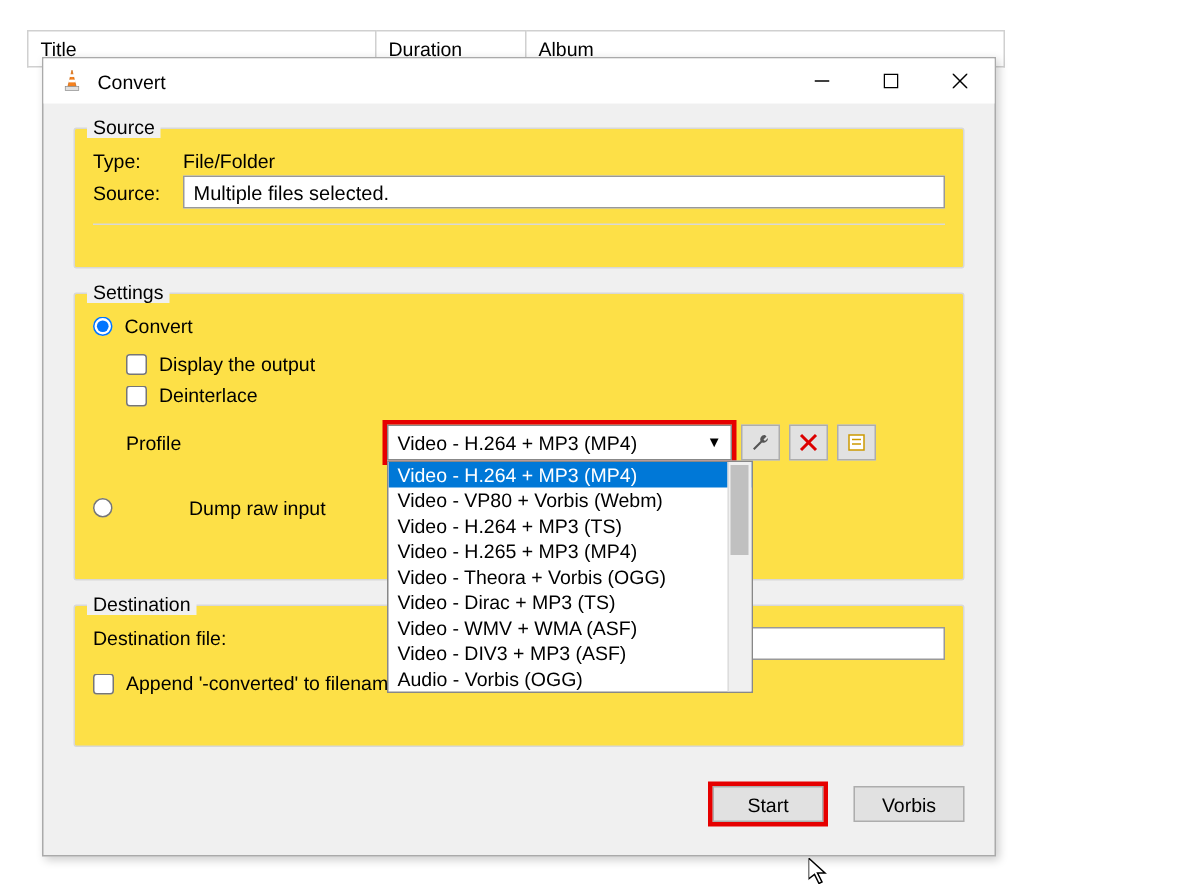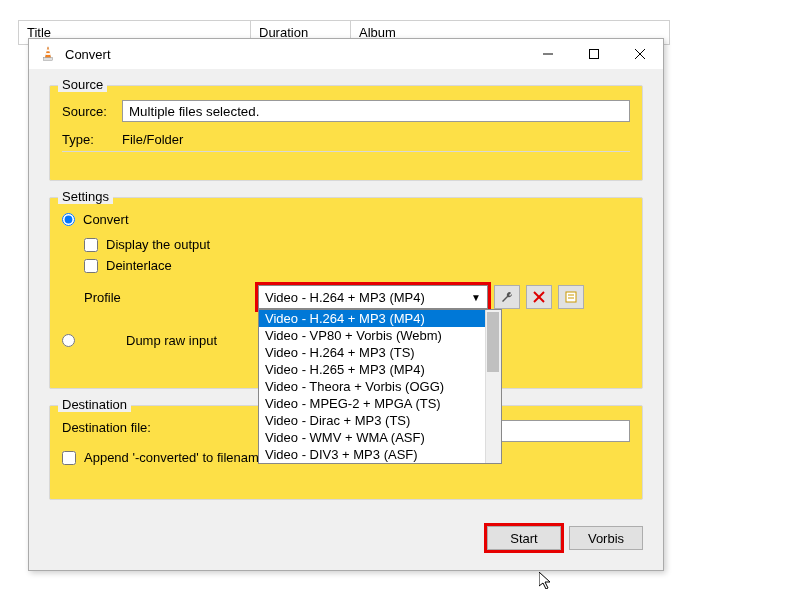--- a/index.html
+++ b/index.html
@@ -30,21 +30,21 @@
 .combo-arrow { margin-left: auto; font-size: 10px; }
 .iconbtn { width: 26px; height: 24px; border: 1px solid #adadad; background: #e1e1e1; margin-left: 6px; display: flex; align-items: center; justify-content: center; }
 .dropdown { position: absolute; top: 24px; left: 0; width: 244px; border: 1px solid #888; background: #fff; z-index: 10; max-height: 155px; overflow: hidden; }
 .dd-item { padding: 1px 6px; font-size: 13px; white-space: nowrap; }
 .dd-item.sel { background: #0078d7; color: #fff; }
 .dd-scroll { position: absolute; right: 0; top: 0; bottom: 0; width: 16px; background: #f0f0f0; border-left: 1px solid #ddd; }
 .dd-thumb { position: absolute; right: 2px; top: 2px; width: 12px; height: 60px; background: #c0c0c0; }
 .dest-file-row { display: flex; margin-bottom: 8px; }
 .dest-file-row .lbl2 { width: 180px; }
 .dest-input { border: 1px solid #999; background: #fff; height: 22px; padding: 3px 6px; width: 358px; margin-left: auto; }
-.footer { display: flex; justify-content: flex-end; gap: 8px; padding: 0 20px 14px 0; }
+.footer { display: flex; justify-content: flex-end; gap: 20px; padding: 0 20px 14px 0; }
 .btn { min-width: 74px; height: 24px; border: 1px solid #adadad; background: #e1e1e1; display: flex; align-items: center; justify-content: center; padding: 0 12px; }
 .btn.start { outline: 3px solid #e60000; }
 .cursor { position: absolute; left: 510px; top: 533px; width: 16px; height: 20px; pointer-events: none; }
 .hr-thin { border: none; border-top: 1px solid #d8d8d8; margin-top: 4px; }
 </style>
 </head>
 <body>
 
 <table class="bg-table">
   <tbody>
@@ -79,27 +79,27 @@
         <svg width="10" height="10">
           <line x1="0" y1="0" x2="10" y2="10" stroke="#000"></line>
           <line x1="10" y1="0" x2="0" y2="10" stroke="#000"></line>
         </svg>
       </div>
   </div>
 
   <div class="body">
     <div class="group">
       <span class="group-title">Source</span>
+      <div class="row" style="margin-bottom:2px;">
+        <span class="lbl">Type:</span>
+        <span>File/Folder</span>
+      </div>
       <div class="row">
         <span class="lbl">Source:</span>
         <input class="textfield" readonly="" value="Multiple files selected." style="">
-      </div>
-      <div class="row" style="margin-bottom:2px;">
-        <span class="lbl">Type:</span>
-        <span>File/Folder</span>
       </div>
       <hr class="hr-thin">
     </div>
 
     <div class="group" style="padding-bottom:34px;">
       <span class="group-title">Settings</span>
       <div class="radio-row">
         <input type="radio" checked="" style="">
         <span>Convert</span>
       </div>
@@ -117,21 +117,20 @@
           <div class="combo">
             <span>Video - H.264 + MP3 (MP4)</span>
             <span class="combo-arrow">▼</span>
           </div>
           <div class="dropdown">
             <div class="dd-item sel">Video - H.264 + MP3 (MP4)</div>
             <div class="dd-item">Video - VP80 + Vorbis (Webm)</div>
             <div class="dd-item">Video - H.264 + MP3 (TS)</div>
             <div class="dd-item">Video - H.265 + MP3 (MP4)</div>
             <div class="dd-item">Video - Theora + Vorbis (OGG)</div>
-            <div class="dd-item">Video - MPEG-2 + MPGA (TS)</div>
             <div class="dd-item">Video - Dirac + MP3 (TS)</div>
             <div class="dd-item">Video - WMV + WMA (ASF)</div>
             <div class="dd-item">Video - DIV3 + MP3 (ASF)</div>
             <div class="dd-item">Audio - Vorbis (OGG)</div>
             <div class="dd-scroll">
                 <div class="dd-thumb"></div>
               </div>
           </div>
         </div>
         <div class="iconbtn">

